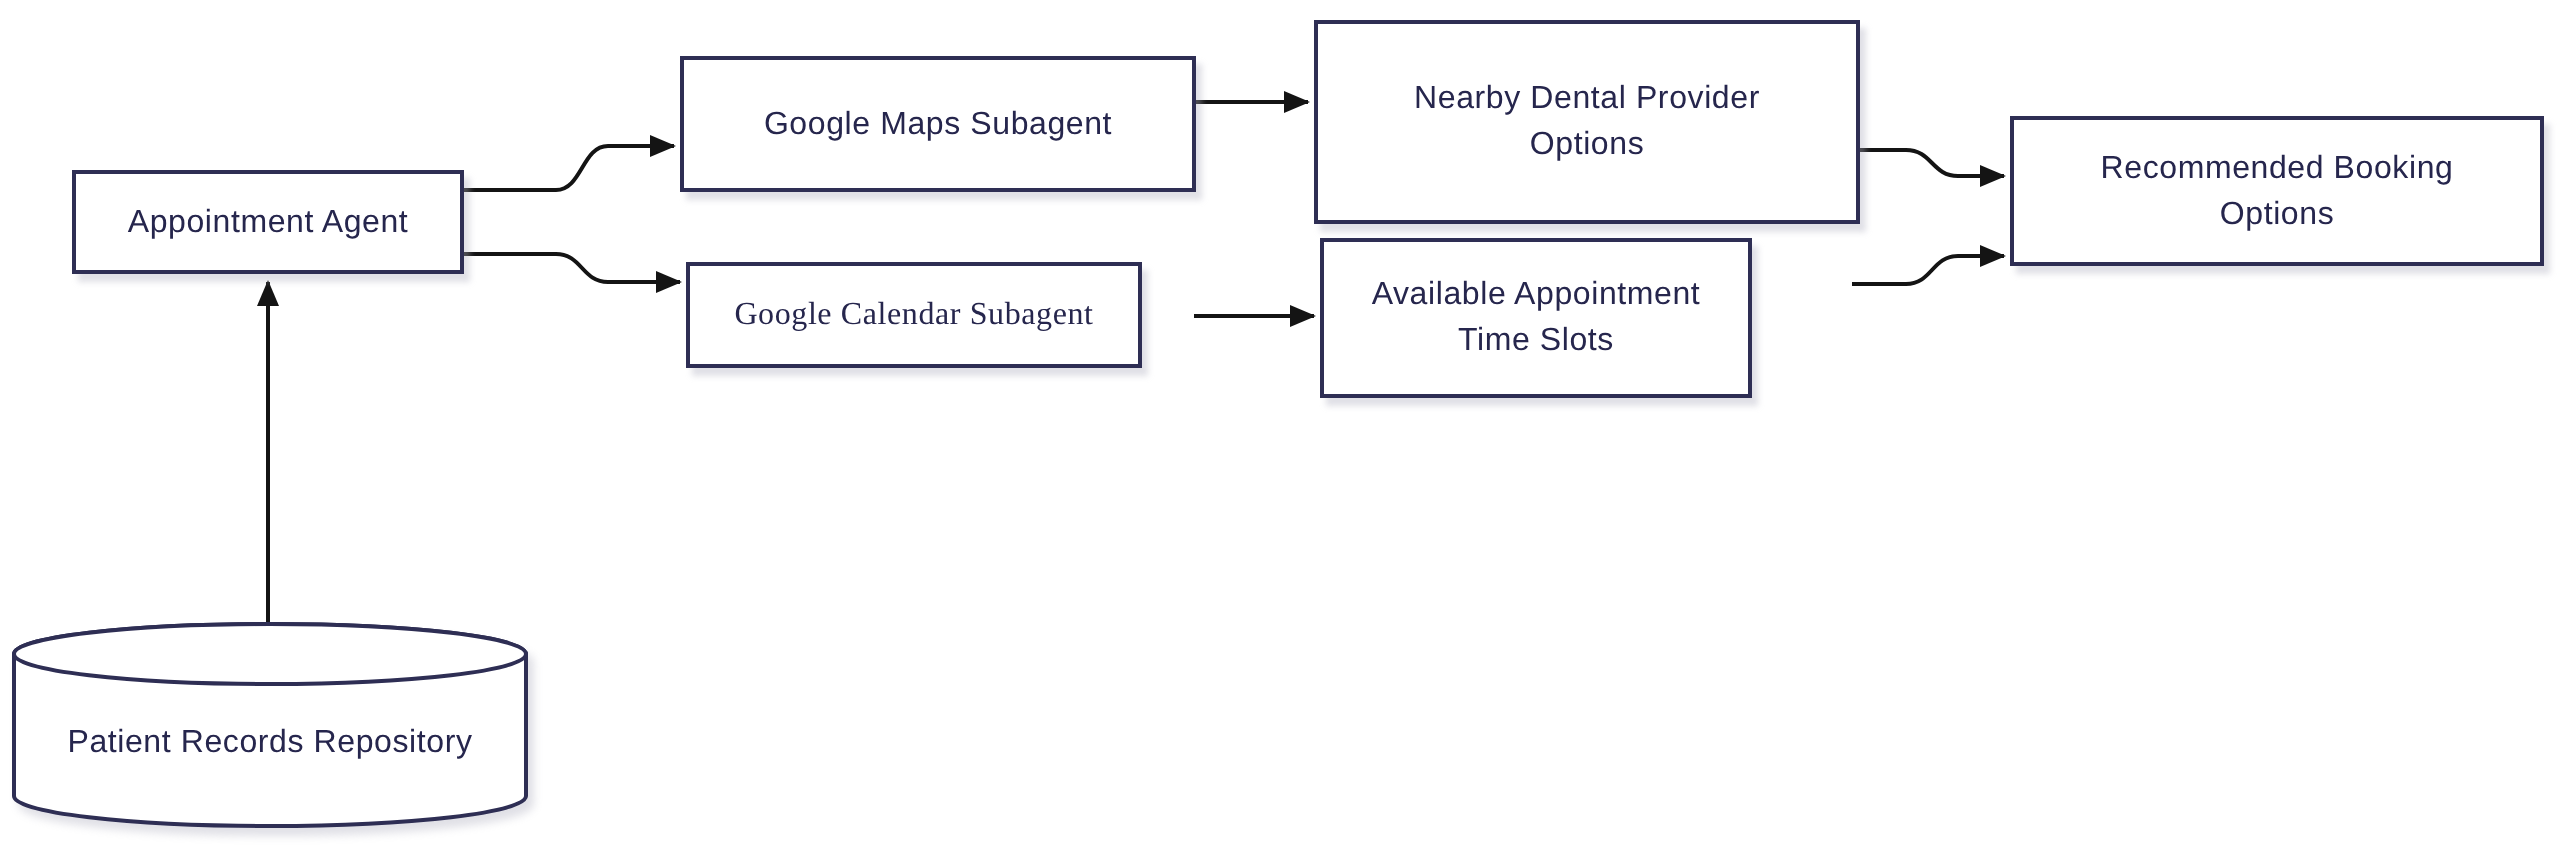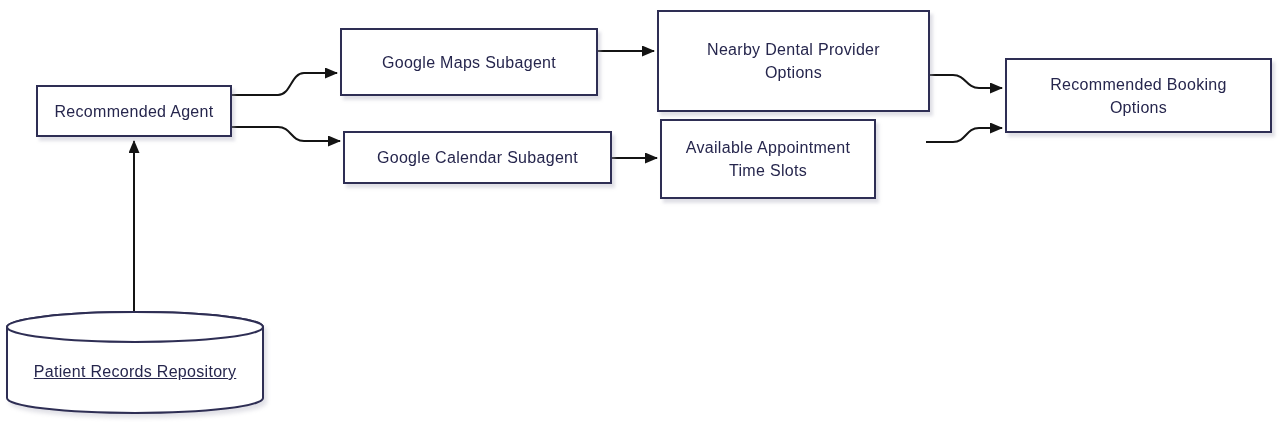--- a/index.html
+++ b/index.html
@@ -36,21 +36,20 @@
   .cyl-label {
     position: absolute;
     display: flex;
     align-items: center;
     justify-content: center;
     text-align: center;
     font-size: 16px;
     letter-spacing: 0.3px;
     color: #26264d;
     background: transparent;
-    text-decoration: underline;
   }
   .cyl-shadow { filter: drop-shadow(3px 4px 2px rgba(173,173,189,0.38)); }
 </style>
 </head>
 <body>
 
 <div id="canvas">
 
   <svg id="edges" viewBox="0 0 1280 428" xmlns="http://www.w3.org/2000/svg">
     <defs>
@@ -73,28 +72,28 @@
 
     <path d="M 926 142 H 953 C 966 142 966 128 979 128 H 1002" fill="none" stroke="#141414" stroke-width="2" marker-end="url(#arrow)"></path>
 
     <g class="cyl-shadow">
       <path d="M 7 327 A 128 15 0 0 1 263 327 L 263 398 A 128 15 0 0 1 7 398 Z" fill="#ffffff" stroke="#2e2e54" stroke-width="2"></path>
       <ellipse cx="135" cy="327" rx="128" ry="15" fill="#ffffff" stroke="#2e2e54" stroke-width="2"></ellipse>
     </g>
   </svg>
 
   <div class="node" style="left:36px; top:85px; width:196px; height:52px;">
-    <span class="label">Recommended Agent</span>
+    <span class="label">Appointment Agent</span>
   </div>
 
   <div class="node" style="left:340px; top:16px; width:258px; height:68px;margin-top:12px;">
     <span class="label">Google Maps Subagent</span>
   </div>
 
-  <div class="node" style="left:343px; top:131px; width:269px; height:53px;">
+  <div class="node" style="left:343px; top:131px; width:228px; height:53px;font-family:Liberation Serif, serif;">
     <span class="label">Google Calendar Subagent</span>
   </div>
 
   <div class="node" style="left:657px; top:10px; width:273px; height:102px;">
     <span class="label">Nearby Dental Provider
 Options</span>
   </div>
 
   <div class="node" style="left:660px; top:119px; width:216px; height:80px;">
     <span class="label">Available Appointment

